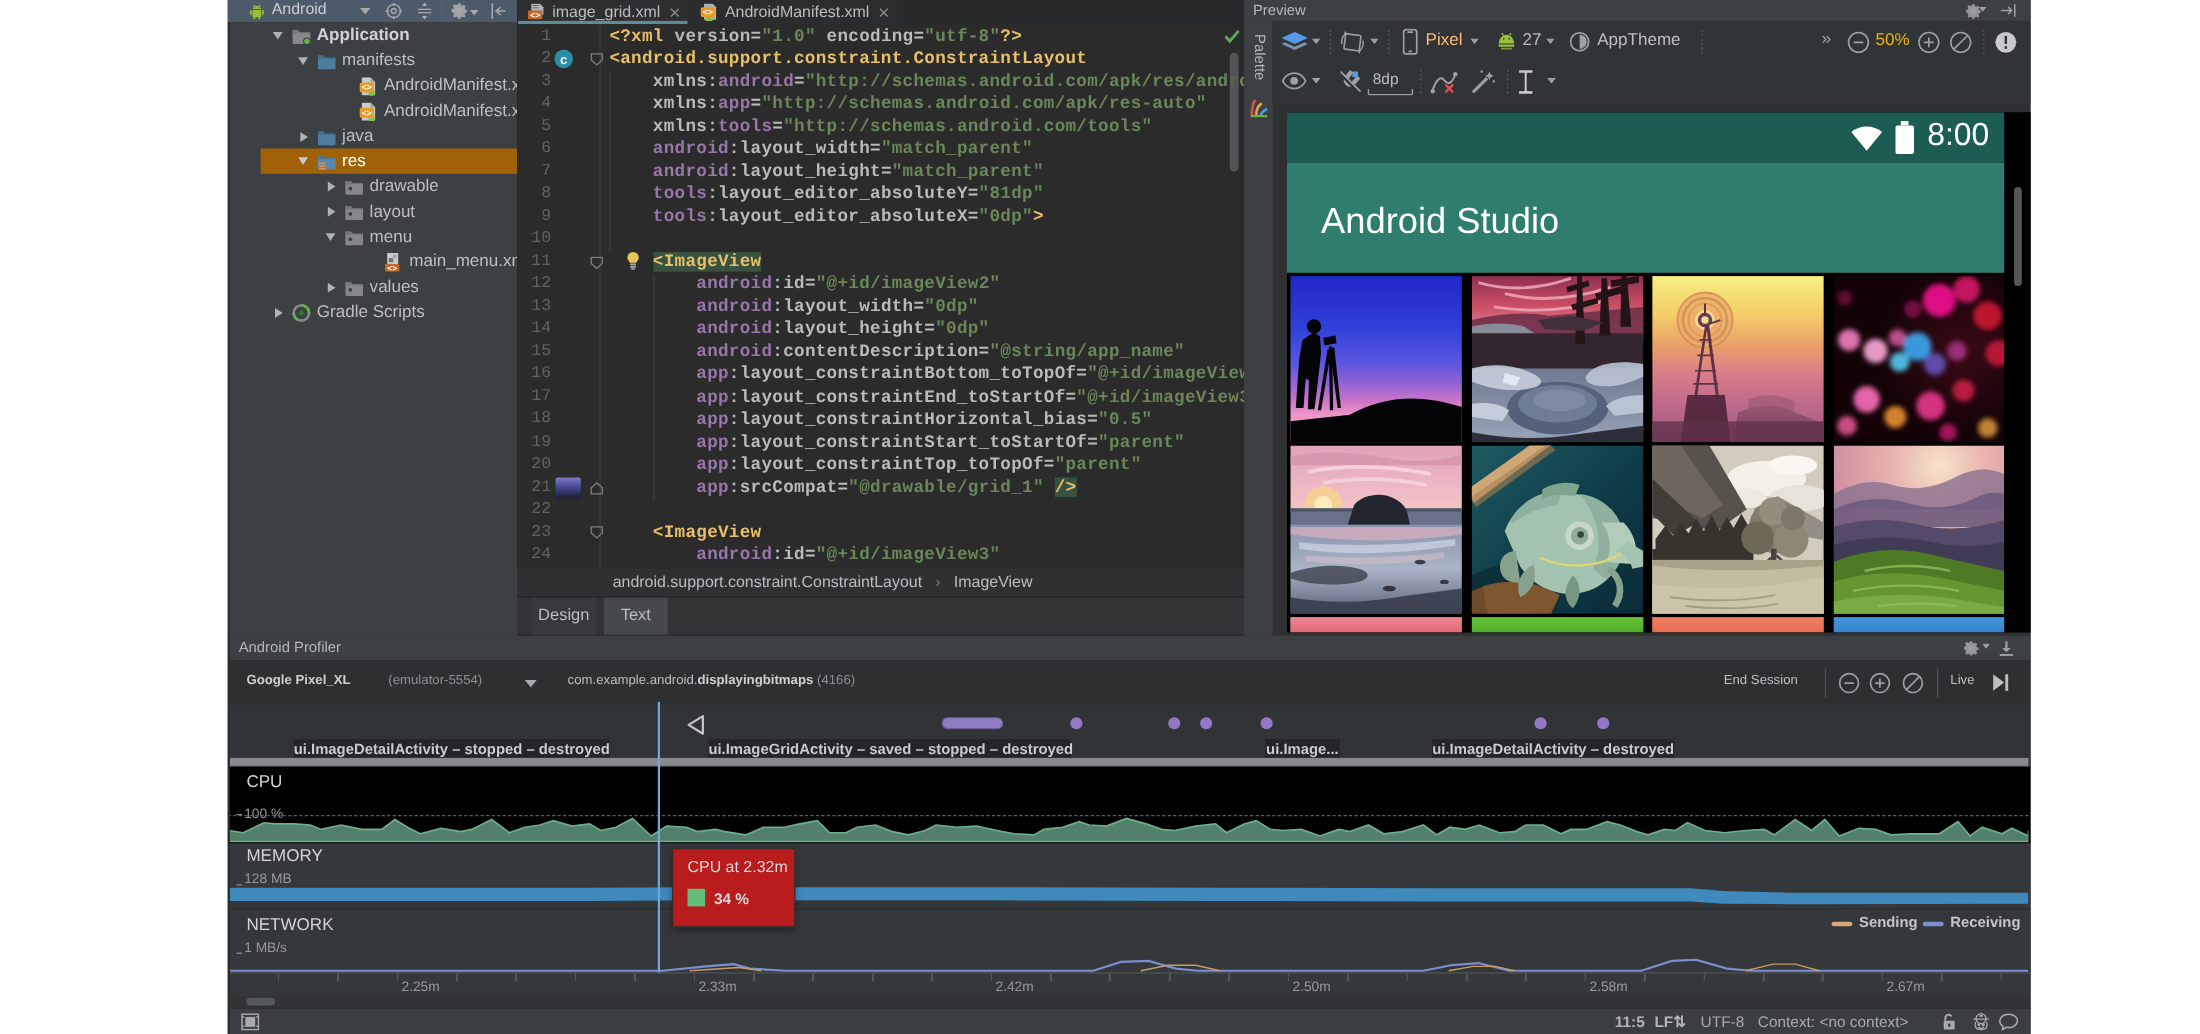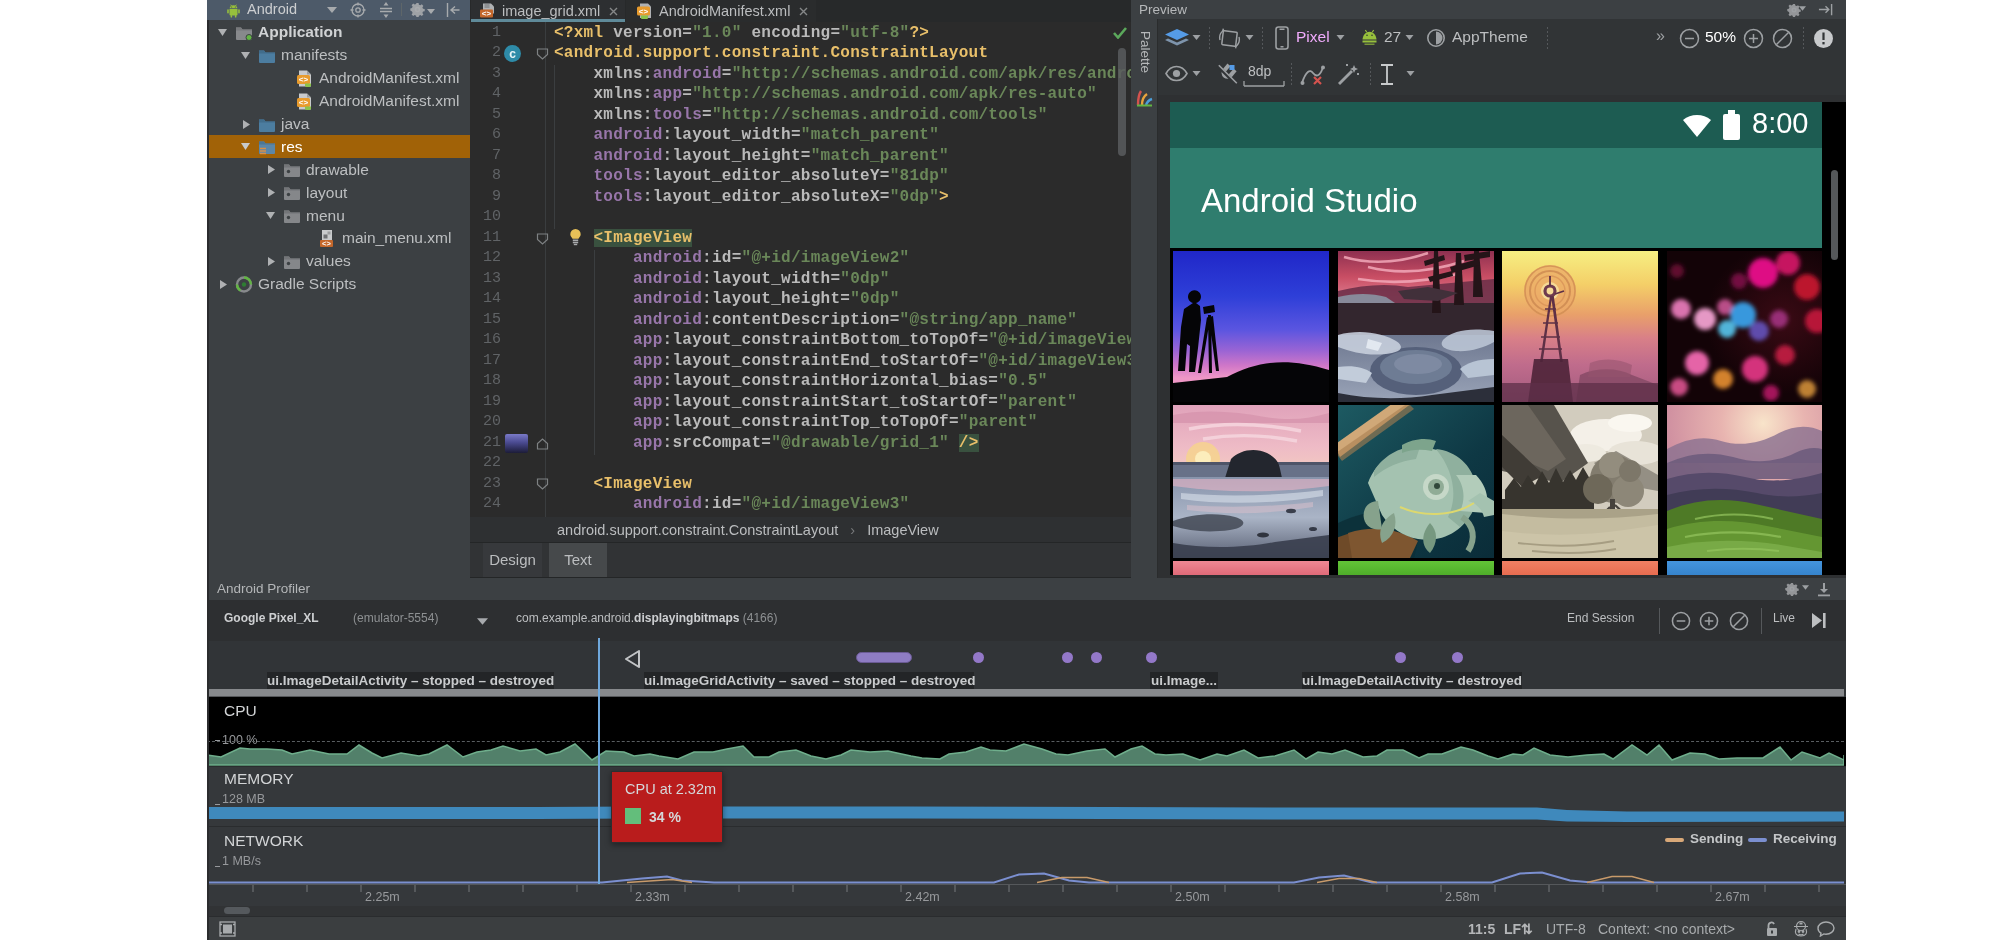--- a/index.html
+++ b/index.html
@@ -6,21 +6,21 @@
   html,body { background:#fff; }
   #stage { position:relative; width:2000px; height:940px; background:#fff; overflow:hidden;
            font-family:"Liberation Sans", sans-serif;margin-left:34px; }
   #win { position:absolute; left:173px; top:0; width:1639px; height:940px; background:#3C3F41; overflow:hidden; }
   .abs { position:absolute; }
   svg { display:block; }
 
   
   #proj { position:absolute; left:0; top:0; width:263px; height:578px; background:#3C4043; }
   #projhead { position:absolute; left:0; top:0; width:263px; height:20px; background:#4D5A69; color:#CCCED0; }
-  #tree { position:absolute; left:0; top:21px; width:286px; font-size:15.5px; color:#BDBFC1; }
+  #tree { position:absolute; left:0; top:21px; width:286px; font-size:15.5px; color:#BDBFC1;padding-left:30px; }
   .trow { height:22.9px; display:flex; align-items:center; white-space:nowrap; }
   .trow .arr { width:13px; height:13px; flex:0 0 13px; }
   .tico { width:18px; height:17px; flex:0 0 18px; margin:0 5px 0 6px; position:relative; }
   .sel { background:#a16207; color:#FFFFFF; }
 
   
   #editor { position:absolute; left:263px; top:0; width:661px; height:578px; background:#2B2B2B; }
   #tabbar { position:absolute; left:0; top:0; width:661px; height:22px; background:#27292A; }
   .tab { position:absolute; top:0; height:22px; display:flex; align-items:center; color:#BBBDBF; font-size:14.5px; }
   #ed-body { position:absolute; left:0; top:22px; width:661px; height:495px; background:#2B2B2B; overflow:hidden; }
@@ -425,21 +425,21 @@
         <path d="M5 1l1.5 2.5L3.8 4z M18 22l-1.5-2.5 2.7-1.5z" fill="#9DA0A3" stroke="none"></path>
       </svg>
       <svg class="abs" style="left:87px;top:16px" width="9" height="5" viewBox="0 0 8 5">
             <path d="M0 0h8L4 5z" fill="#9DA0A3"></path>
           </svg>
       <div class="abs" style="left:104px;top:8px;width:1px;height:22px;background:repeating-linear-gradient(180deg,#55585B 0 2px,transparent 2px 4px)"></div>
       <svg class="abs" style="left:117px;top:7px" width="14" height="24" viewBox="0 0 14 24" fill="none" stroke="#9DA0A3" stroke-width="1.6">
         <rect x="1" y="1" width="12" height="22" rx="2.5"></rect>
             <path d="M4.5 3.2h5M5.5 20.8h3"></path>
       </svg>
-      <span class="abs ticon" style="left:138px;top:9px;font-size:15.5px;color:#f0abfc">Pixel</span>
+      <span class="abs ticon" style="left:138px;top:9px;font-size:15.5px;color:#fdba74">Pixel</span>
       <svg class="abs" style="left:178px;top:16px" width="9" height="5" viewBox="0 0 8 5">
             <path d="M0 0h8L4 5z" fill="#9DA0A3"></path>
           </svg>
       <svg class="abs" style="left:201px;top:10px" width="21" height="17" viewBox="0 0 21 17">
         <path d="M3.5 10.5C3.8 6 6.8 2.7 10.5 2.7s6.7 3.3 7 7.8z" fill="#97C03C"></path>
         <circle cx="8" cy="6.3" r="0.8" fill="#313436"></circle>
             <circle cx="13" cy="6.3" r="0.8" fill="#313436"></circle>
         <path d="M6.3 1.2l1.4 1.8M14.7 1.2l-1.4 1.8" stroke="#97C03C" stroke-width="1.2"></path>
         <path d="M3.5 11.5h14v2h-14z" fill="#97C03C"></path>
             <path d="M5.5 14.5h10v1.5h-10z" fill="#97C03C" opacity="0.7"></path>
@@ -452,21 +452,21 @@
         <circle cx="10" cy="10" r="8.2" fill="none" stroke="#9DA0A3" stroke-width="1.6"></circle>
         <path d="M10 3.5a6.5 6.5 0 0 1 0 13z" fill="#9DA0A3"></path>
       </svg>
       <span class="abs ticon" style="left:294px;top:9px;font-size:15.5px;color:#BDBFC1">AppTheme</span>
       <div class="abs" style="left:389px;top:8px;width:1px;height:22px;background:repeating-linear-gradient(180deg,#55585B 0 2px,transparent 2px 4px)"></div>
       <span class="abs" style="left:498px;top:8px;font-size:16px;color:#9DA0A3">»</span>
       <svg class="abs" style="left:521px;top:9px" width="21" height="21" viewBox="0 0 21 21" fill="none" stroke="#9DA0A3" stroke-width="1.5">
             <circle cx="10.5" cy="10.5" r="9"></circle>
             <path d="M6 10.5h9"></path>
           </svg>
-      <span class="abs ticon" style="left:547px;top:9px;font-size:15.5px;color:#ffffff">50%</span>
+      <span class="abs ticon" style="left:547px;top:9px;font-size:15.5px;color:#eab308">50%</span>
       <svg class="abs" style="left:585px;top:9px" width="21" height="21" viewBox="0 0 21 21" fill="none" stroke="#9DA0A3" stroke-width="1.5">
             <circle cx="10.5" cy="10.5" r="9"></circle>
             <path d="M6 10.5h9M10.5 6v9"></path>
           </svg>
       <svg class="abs" style="left:614px;top:9px" width="21" height="21" viewBox="0 0 21 21" fill="none" stroke="#9DA0A3" stroke-width="1.5">
             <circle cx="10.5" cy="10.5" r="9"></circle>
             <path d="M4.5 16.5L16.5 4.5"></path>
           </svg>
       <div class="abs" style="left:645px;top:8px;width:1px;height:22px;background:repeating-linear-gradient(180deg,#55585B 0 2px,transparent 2px 4px)"></div>
       <svg class="abs" style="left:655px;top:9px" width="21" height="21" viewBox="0 0 21 21">

